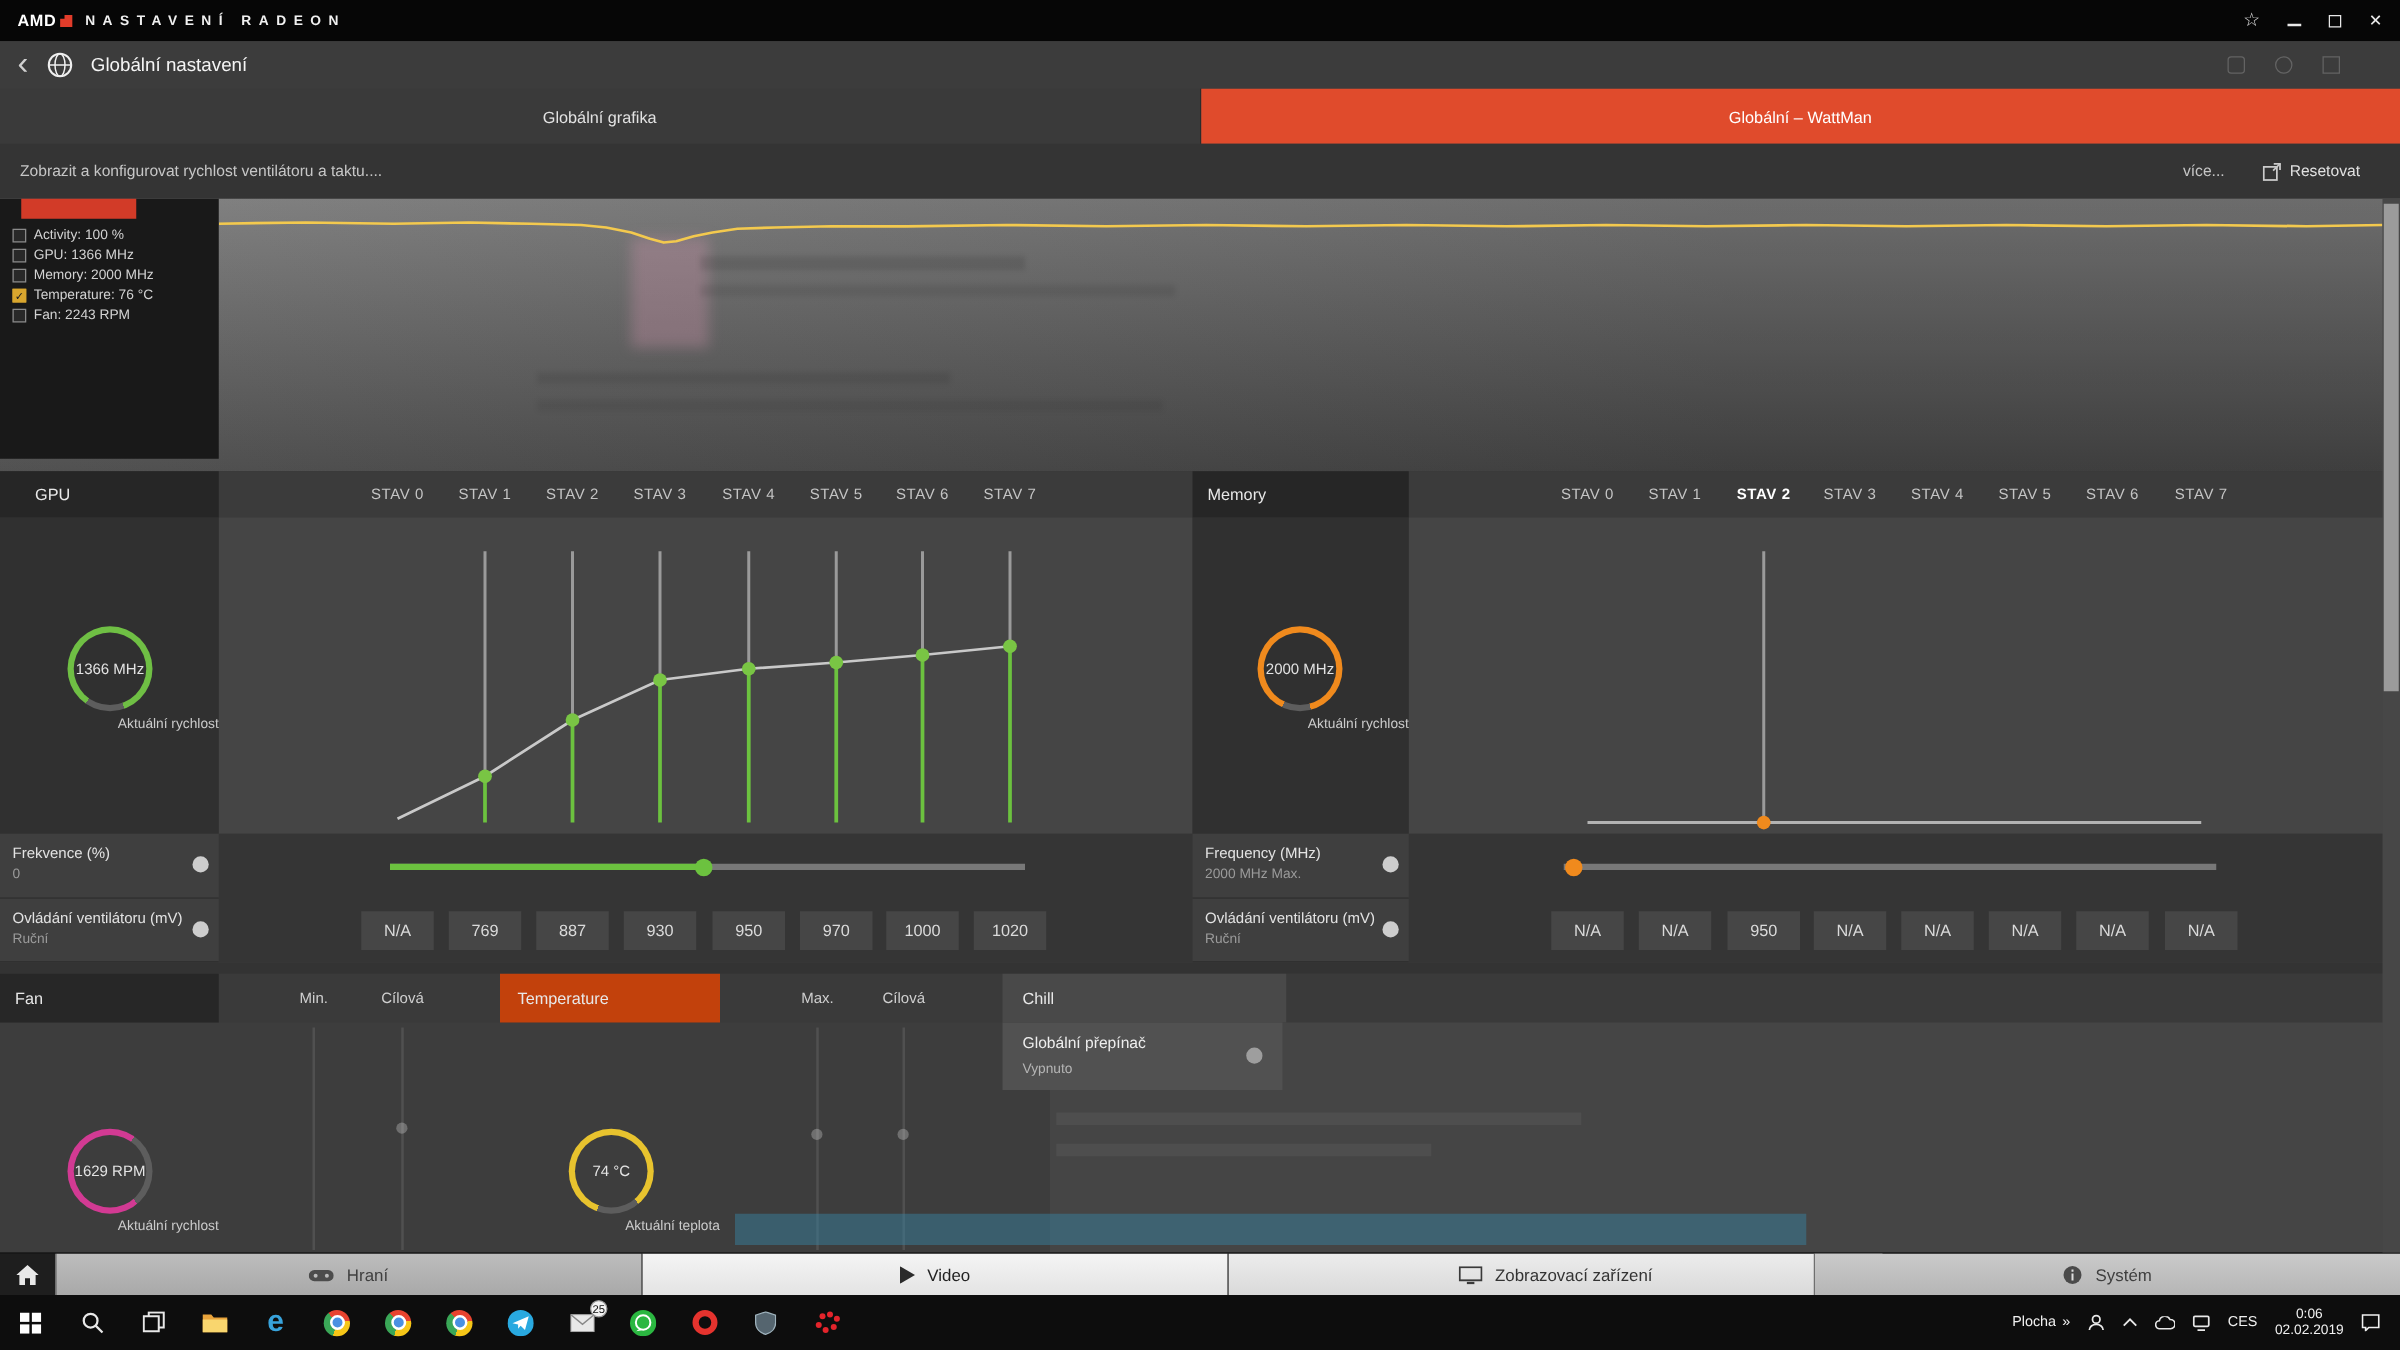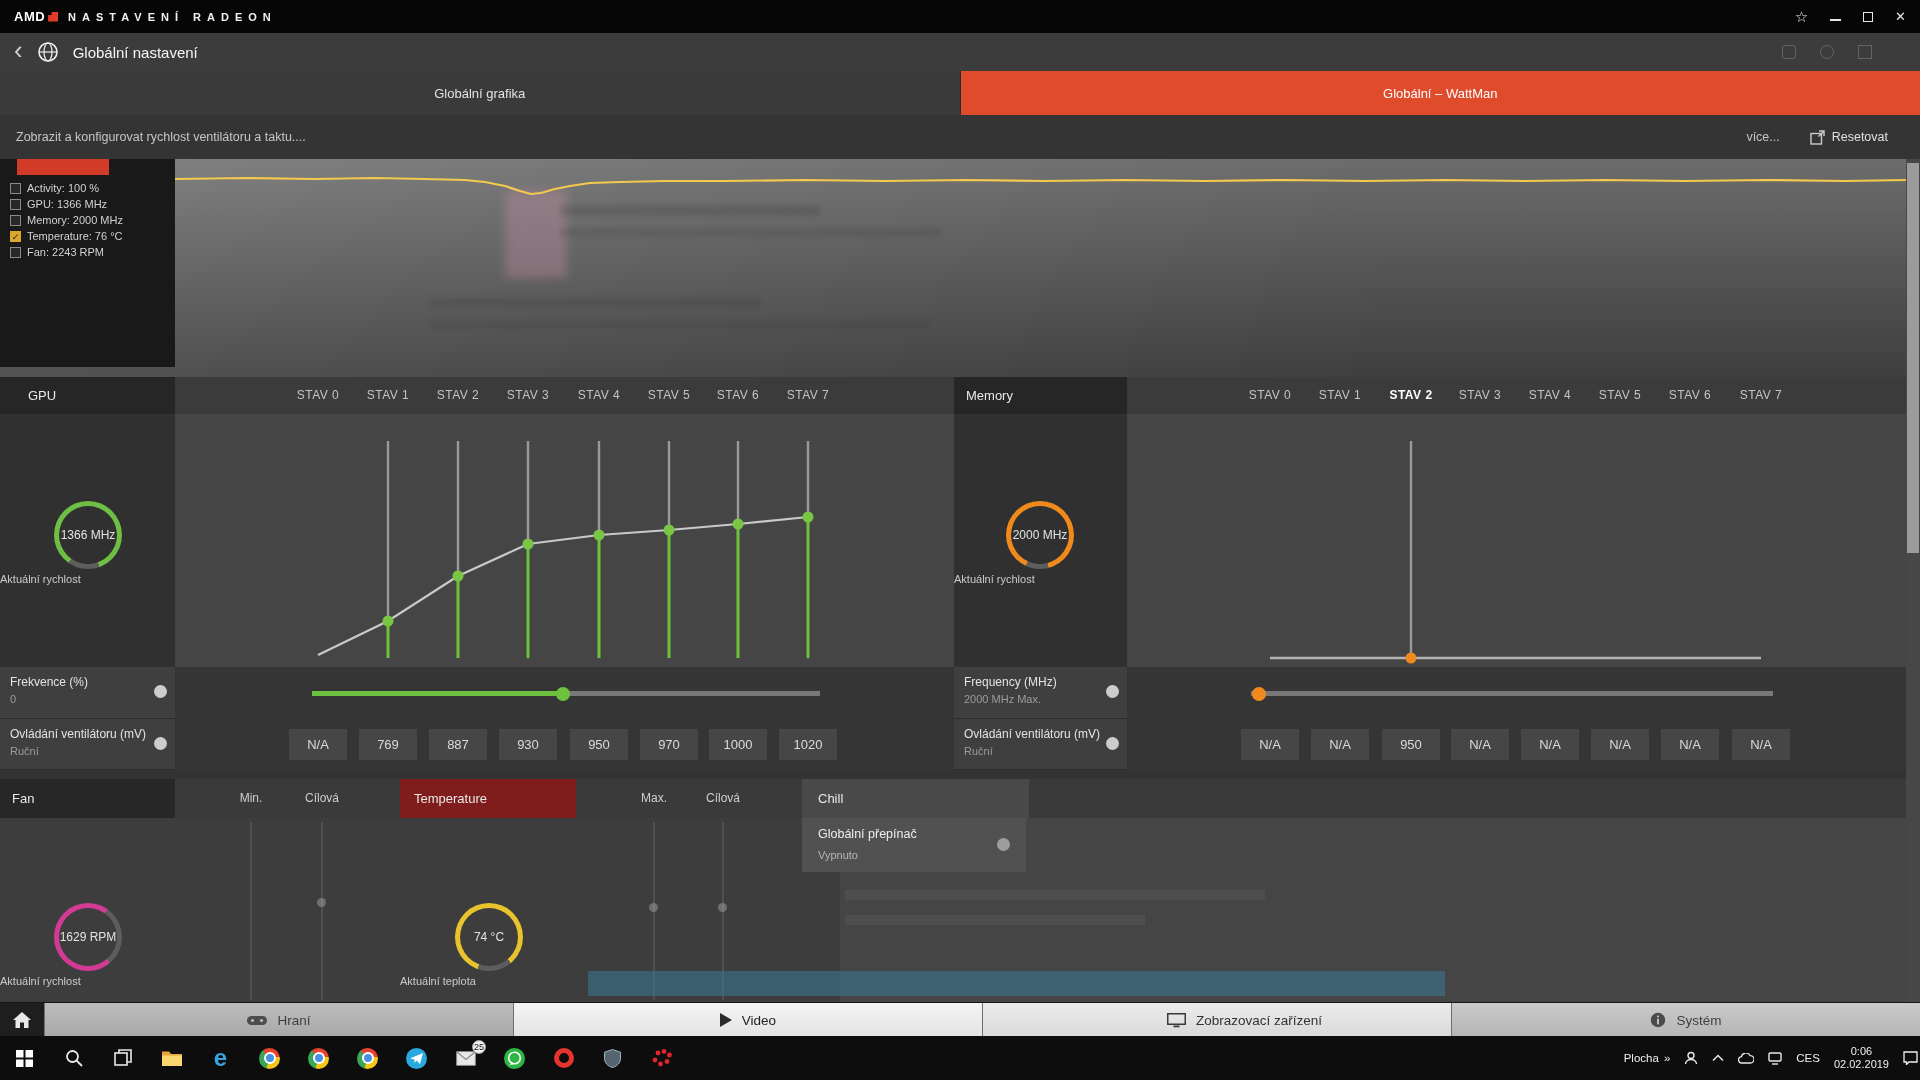--- a/index.html
+++ b/index.html
@@ -9,21 +9,21 @@
   .abs {position:absolute}
   .flex {display:flex;align-items:center}
   .stav {position:absolute;top:0;height:37px;line-height:37px;width:70px;text-align:center;font-size:12px;color:#c4c4c4;letter-spacing:.5px}
   .vbox {position:absolute;top:352px;width:58px;height:31px;background:#464646;color:#dadada;font-size:13px;display:flex;align-items:center;justify-content:center}
   .ctrl {position:absolute;background:#3f3f3f;border-bottom:1px solid #2d2d2d;padding:8px 10px 0}
   .ctrl-title {font-size:12px;color:#e3e3e3;white-space:nowrap;overflow:hidden}
   .ctrl-value {font-size:11px;color:#9b9b9b;margin-top:4px}
   .tdot {position:absolute;right:8px;top:18px;width:13px;height:13px;border-radius:50%;background:#cdcdcd}
   .gauge {position:absolute;width:68px;height:68px;border-radius:50%}
   .hole {position:absolute;left:5px;top:5px;width:58px;height:58px;border-radius:50%;display:flex;align-items:center;justify-content:center;font-size:12px;color:#e3e3e3}
-  .gauge-label {position:absolute;text-align:left;font-size:11px;color:#cbcbcb}
+  .gauge-label {position:absolute;text-align:right;font-size:11px;color:#cbcbcb}
   .cb {width:11px;height:11px;border:1px solid #8a8a8a;background:#282828;flex:none;font-size:9px;line-height:10px;text-align:center;color:#222}
   .cb.checked {background:#d9a62e;border-color:#d9a62e}
   .legend-row {display:flex;align-items:center;gap:6px;height:12px}
   .legend-row span.lbl {font-size:11px;color:#d2d2d2;white-space:nowrap}
   .nav-btn {position:absolute;top:0;height:34px;display:flex;align-items:center;justify-content:center;gap:10px;font-size:13.5px;color:#3f3f3f;border-left:1px solid #6f6f6f}
   .tb-cell {width:49px;height:44px;display:flex;align-items:center;justify-content:center;position:relative;flex:none}
   .tray-txt {color:#f0f0f0;font-size:11.5px;white-space:nowrap}
   .ghost {position:absolute;pointer-events:none}
 </style>
 </head>
@@ -244,21 +244,21 @@
     <div class="vbox" style="left:1732px">N/A</div>
   </div>
 
   <div class="abs" style="left:0;top:770px;width:1920px;height:232px;background:#3d3d3d">
     <div class="abs" style="left:0;top:0;width:1920px;height:9px;background:#333333"></div>
     <div class="ghost" style="left:840px;top:9px;width:1080px;height:223px;background:rgba(255,255,255,.045)"></div>
     <div class="abs" style="left:0;top:9px;width:1920px;height:39px;background:#3a3a3a"></div>
     <div class="abs" style="left:0;top:9px;width:175px;height:39px;line-height:39px;background:#272727;color:#e8e8e8;font-size:13px;padding-left:12px">Fan</div>
     <div class="abs" style="left:221px;top:9px;width:60px;height:39px;line-height:39px;text-align:center;color:#cfcfcf;font-size:12px">Min.</div>
     <div class="abs" style="left:292px;top:9px;width:60px;height:39px;line-height:39px;text-align:center;color:#cfcfcf;font-size:12px">Cílová</div>
-    <div class="abs" style="left:400px;top:9px;width:176px;height:39px;line-height:39px;background:#7f1d1d;color:#e8e8e8;font-size:13px;padding-left:14px">Temperature</div>
+    <div class="abs" style="left:400px;top:9px;width:176px;height:39px;line-height:39px;background:#c2410c;color:#e8e8e8;font-size:13px;padding-left:14px">Temperature</div>
     <div class="abs" style="left:624px;top:9px;width:60px;height:39px;line-height:39px;text-align:center;color:#cfcfcf;font-size:12px">Max.</div>
     <div class="abs" style="left:693px;top:9px;width:60px;height:39px;line-height:39px;text-align:center;color:#cfcfcf;font-size:12px">Cílová</div>
     <div class="abs" style="left:802px;top:9px;width:227px;height:39px;line-height:39px;background:#494949;color:#e8e8e8;font-size:13px;padding-left:16px">Chill</div>
 
     <div class="abs" style="left:802px;top:48px;width:224px;height:54px;background:#515151">
       <div style="position:absolute;left:16px;top:9px;font-size:12.5px;color:#eeeeee">Globální přepínač</div>
       <div style="position:absolute;left:16px;top:31px;font-size:11px;color:#b5b5b5">Vypnuto</div>
       <span style="position:absolute;right:16px;top:20px;width:13px;height:13px;border-radius:50%;background:#9e9e9e"></span>
     </div>
 
@@ -405,21 +405,21 @@
           <circle cx="4" cy="12" r="2.4" fill="#e3242b"></circle>
             <circle cx="7" cy="5" r="2.4" fill="#e3242b"></circle>
           <circle cx="13" cy="3.5" r="2.4" fill="#e3242b"></circle>
             <circle cx="18.5" cy="7" r="2.4" fill="#e3242b"></circle>
           <circle cx="16" cy="13.5" r="2.4" fill="#e3242b"></circle>
             <circle cx="9.5" cy="16" r="2.4" fill="#e3242b"></circle>
         </svg>
       </div>
     </div>
 
-    <div class="flex" style="position:absolute;right:0;top:0;height:44px;gap:14px;padding-right:2px">
+    <div class="flex" style="position:absolute;right:0;top:0;height:44px;gap:14px;padding-right:16px">
       <div class="flex" style="gap:5px">
         <span class="tray-txt">Plocha</span>
         <span class="tray-txt">»</span>
       </div>
       <svg width="14" height="14" viewBox="0 0 14 14">
         <circle cx="7" cy="4.5" r="3" fill="none" stroke="#e8e8e8" stroke-width="1.4"></circle>
         <path d="M1.5 13 a5.5 4.5 0 0 1 11 0" fill="none" stroke="#e8e8e8" stroke-width="1.4"></path>
       </svg>
       <svg width="12" height="8" viewBox="0 0 12 8">
         <polyline points="1,6.5 6,1.5 11,6.5" fill="none" stroke="#e8e8e8" stroke-width="1.5"></polyline>

